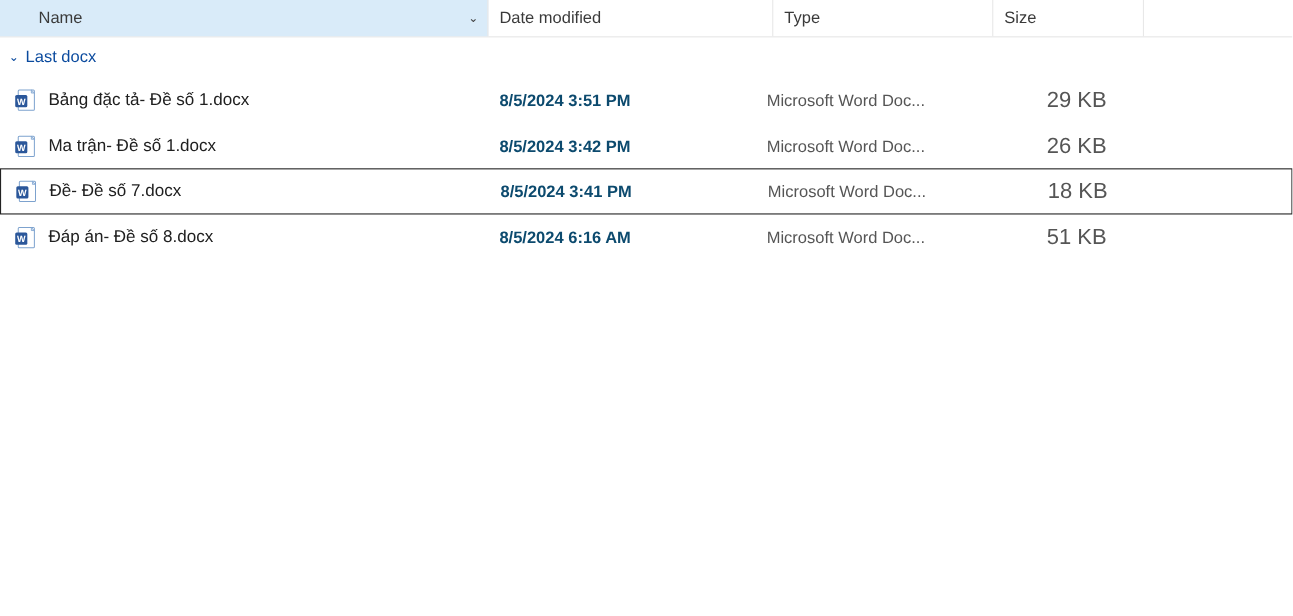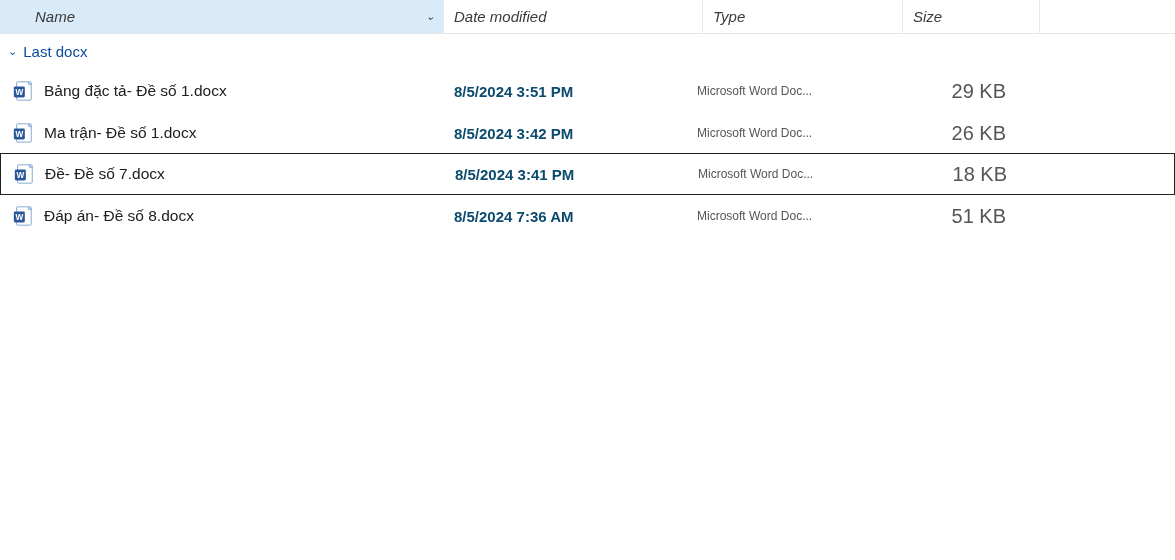--- a/index.html
+++ b/index.html
@@ -24,21 +24,20 @@
     }
     .header-cell {
       display: flex;
       align-items: center;
       padding: 0 10px;
       color: #3a3a3a;
       font-size: 15px;
       border-right: 1px solid #e8e8e8;
       position: relative;
       cursor: pointer;
-      font-style: italic;
     }
     .header-cell.name-col {
       width: 444px;
       background: #d9ebf9;
       padding-left: 35px;
     }
     .header-cell.date-col {
       width: 259px;
     }
     .header-cell.type-col {
@@ -93,21 +92,21 @@
     }
     .cell.date-col {
       width: 243px;
       color: #0c4a6e;
       font-size: 15px;
       font-weight: bold;
     }
     .cell.type-col {
       width: 200px;
       color: #555;
-      font-size: 12px;
+      font-size: 15px;
     }
     .cell.size-col {
       width: 137px;
       color: #555;
       font-size: 20px;
       justify-content: flex-end;
       padding-right: 18px;
     }
     .word-icon {
       width: 22px;
@@ -189,17 +188,17 @@
     <div class="file-row">
       <div class="cell name-col">
         <svg class="word-icon" viewBox="0 0 24 24">
           <rect x="5" y="2" width="16" height="20" rx="1" fill="#fff" stroke="#7da2ce" stroke-width="1"></rect>
           <path d="M18 2 L21 5 L18 5 Z" fill="#cfe0f3" stroke="#7da2ce" stroke-width="0.8"></path>
           <rect x="2" y="7" width="12" height="12" rx="1.5" fill="#2b579a"></rect>
           <text x="8" y="16.5" text-anchor="middle" font-family="Segoe UI,Arial" font-size="9" font-weight="700" fill="#fff">W</text>
         </svg>
         <span>Đáp án- Đề số 8.docx</span>
       </div>
-      <div class="cell date-col">8/5/2024 7:36 AM</div>
+      <div class="cell date-col">8/5/2024 6:16 AM</div>
       <div class="cell type-col">Microsoft Word Doc...</div>
       <div class="cell size-col">51 KB</div>
     </div>
   </div>
 
 </body></html>

